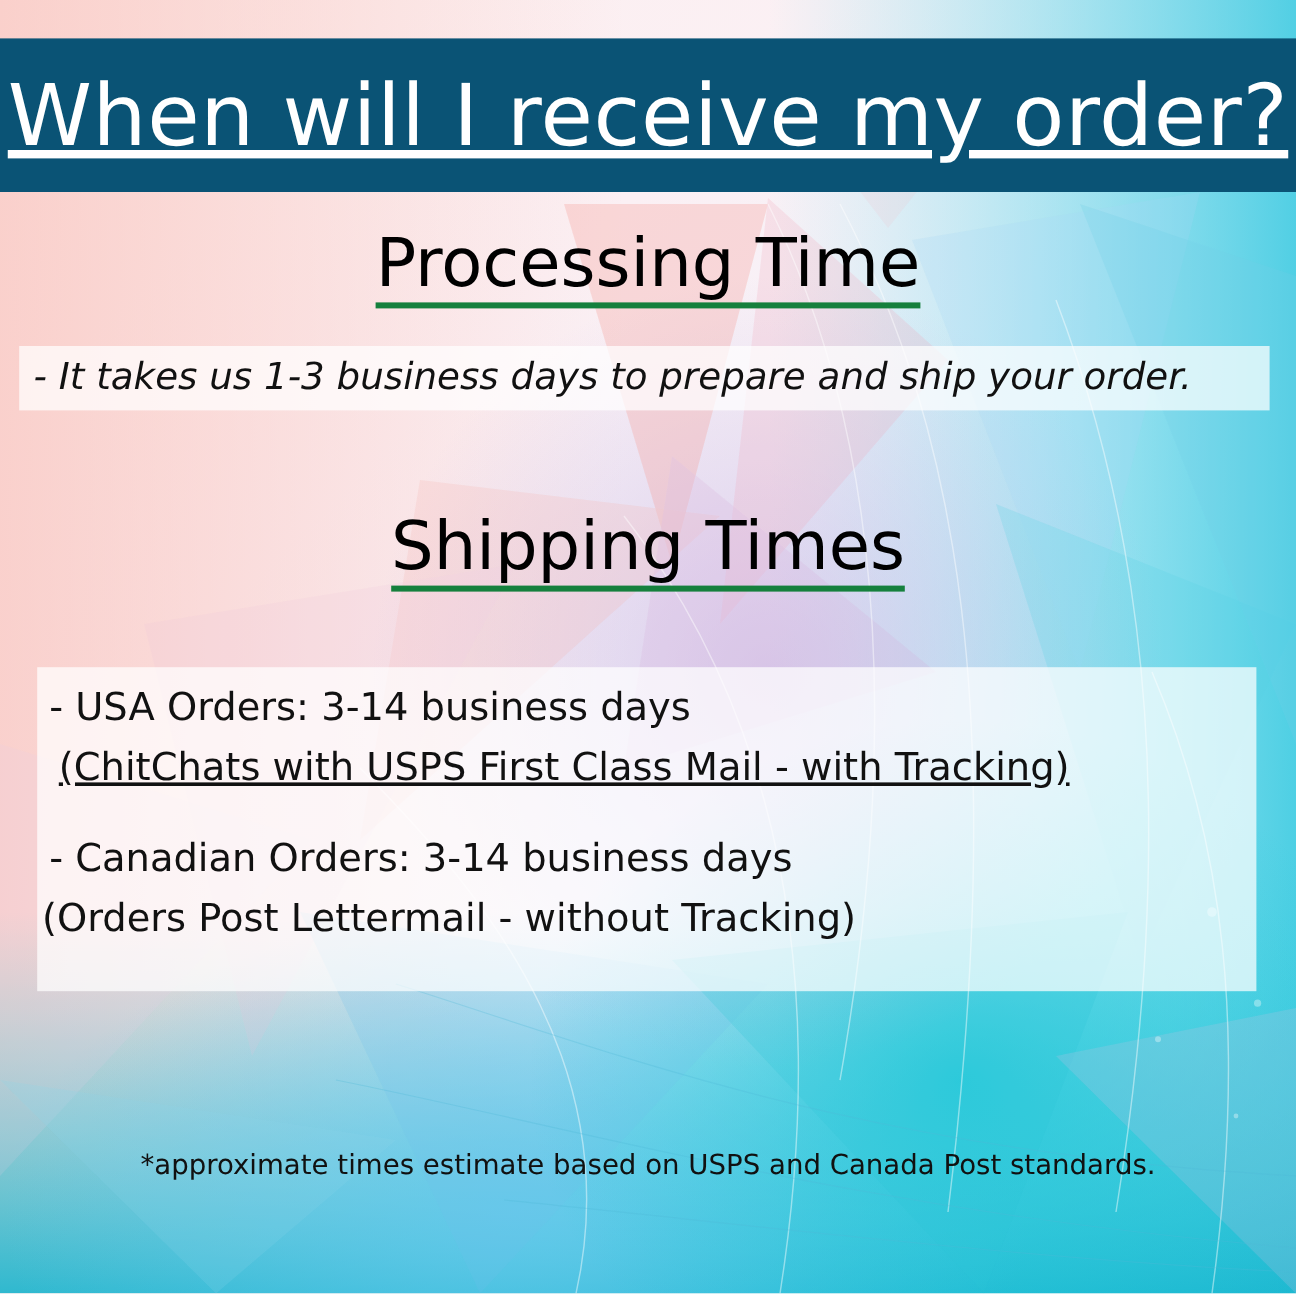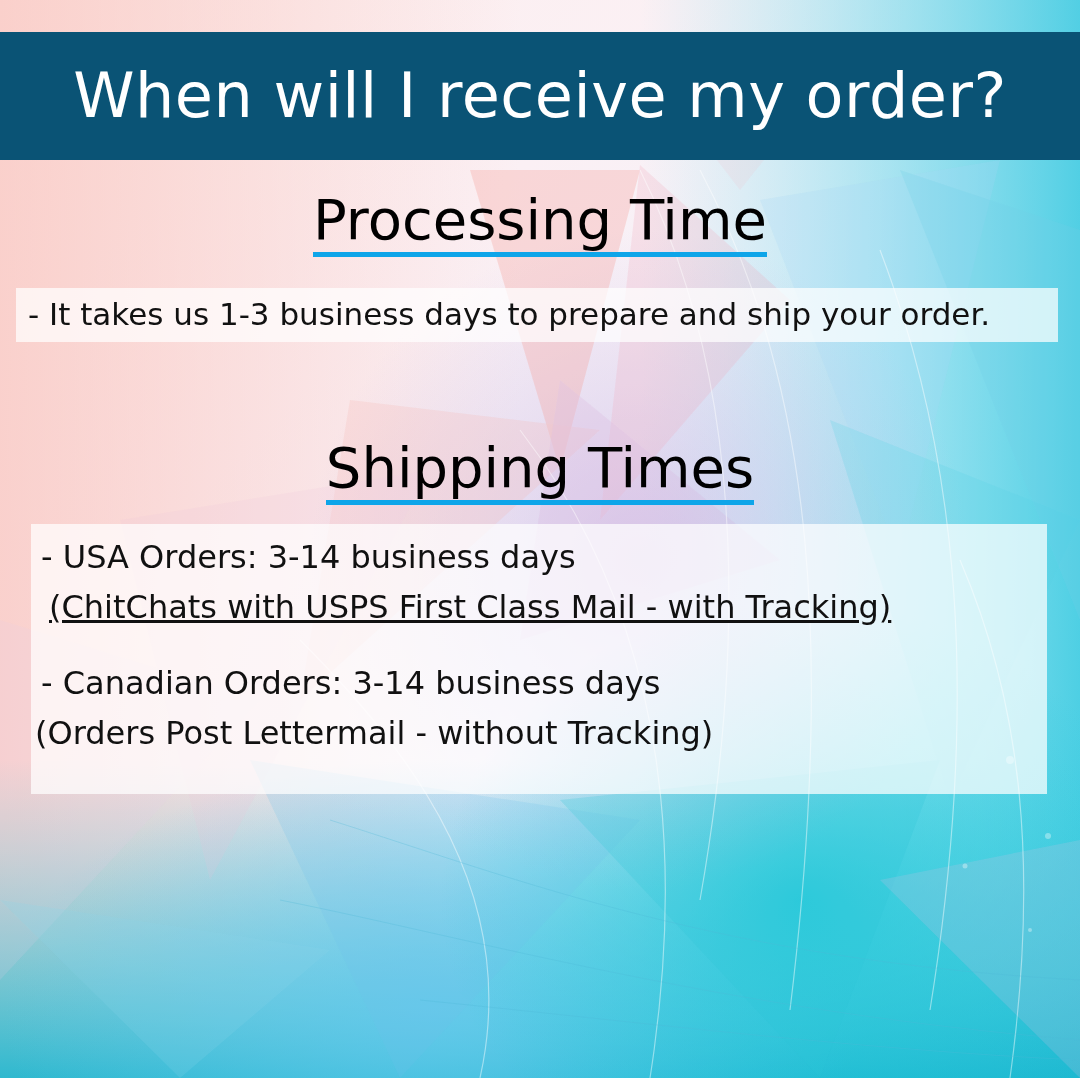--- a/index.html
+++ b/index.html
@@ -37,72 +37,74 @@
     top: 32px;
     width: 1080px;
     height: 128px;
     display: flex;
     align-items: center;
     justify-content: center;
     z-index: 5;
   }
   #header-title {
     color: #ffffff;
-    font-size: 62px;
+    font-size: 71px;
     line-height: 1;
     font-weight: 400;
     letter-spacing: 0.5px;
     white-space: nowrap;
     font-family: "DejaVu Sans", sans-serif;
+    text-decoration: underline;
   }
 
   
   .section-heading {
     position: absolute;
     width: 1080px;
     text-align: center;
     color: #000000;
     font-size: 56px;
     line-height: 1;
     font-weight: 400;
     z-index: 4;
   }
   .section-heading span {
     display: inline-block;
-    border-bottom: 5px solid #0ea5e9;
+    border-bottom: 5px solid #15803d;
     padding-bottom: 4px;
   }
   #heading-processing { top: 192px; }
-  #heading-shipping   { top: 440px; }
+  #heading-shipping   { top: 428px; }
 
   
   .text-panel {
     position: absolute;
     background: rgba(255,255,255,0.72);
     z-index: 3;
     color: #111111;
     font-family: "DejaVu Sans", sans-serif;
   }
 
   #processing-panel {
     left: 16px;
     top: 288px;
     width: 1042px;
     padding: 4px 0 6px 0;
+    font-style: italic;
   }
   #processing-panel .line {
     font-size: 31px;
     line-height: 44px;
     padding-left: 12px;
     white-space: nowrap;
   }
 
   #shipping-panel {
     left: 31px;
-    top: 524px;
+    top: 556px;
     width: 1016px;
     padding: 8px 0 10px 0;
   }
   .ship-group { margin-bottom: 26px; }
   .ship-group:last-child { margin-bottom: 0; }
   .ship-line {
     font-size: 32px;
     line-height: 50px;
     white-space: nowrap;
   }
@@ -241,15 +243,16 @@
     <div class="ship-group">
       <div class="ship-line l1">- Canadian Orders: 3-14 business days</div>
       <div class="ship-line l2-flush">(Orders Post Lettermail - without Tracking)</div>
     </div>
 
     <div class="ship-group">
     </div>
   </div>
 
   <div id="footnote">
+    <div class="fn-line">*approximate times estimate based on USPS and Canada Post standards.</div>
   </div>
 
 </div>
 
 </body></html>

